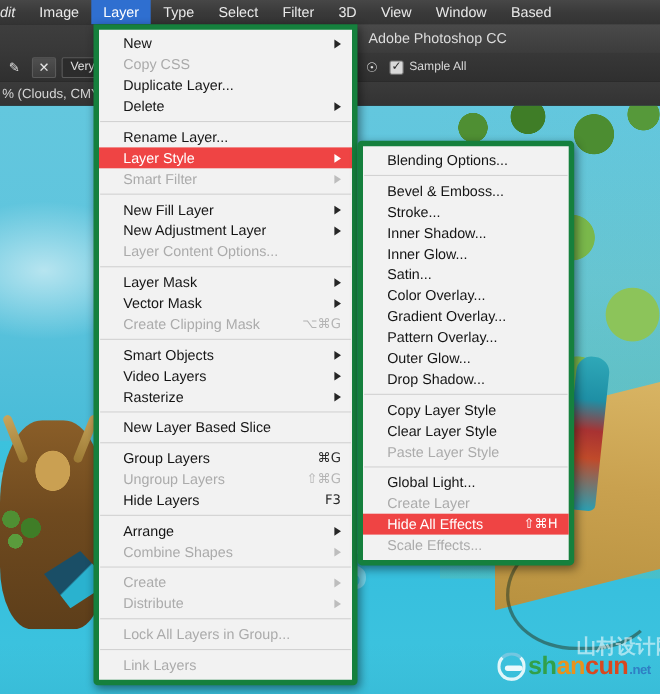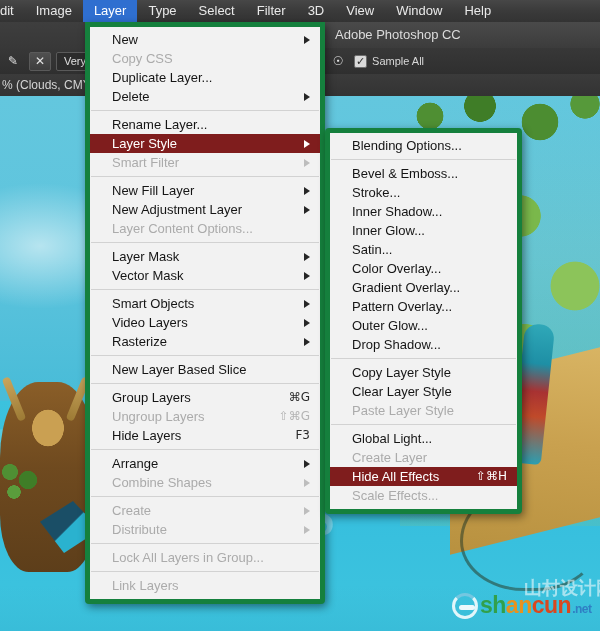--- a/index.html
+++ b/index.html
@@ -147,21 +147,21 @@
   
   .menubar {
     position: absolute; left:0; top:0; width:600px; height:22px;
     background: linear-gradient(180deg, #474747 0%, #3a3a3a 50%, #333 100%);
     display:flex; align-items:center; color:#e9e9e9; font-size:13px;
   }
   .menubar-item{
     padding: 0 11px; height:22px; line-height:22px; white-space:nowrap;
   }
   .menubar-item.active{ background:#2f6fd0; color:#fff; }
-  .menubar-item.clipped{ padding-left: 0; }
+  .menubar-item.clipped{ padding-left: 0; font-style: italic; }
 
   .optionsbar{
     position:absolute; left:0; top:22px; width:600px; height:52px;
     background: linear-gradient(180deg,#3e3e3e 0%, #383838 48%, #2f2f2f 100%);
   }
   .titlestrip{
     position:absolute; left:325px; top:22px; width:306px; height:26px;
     background: linear-gradient(180deg,#4a4a4a,#3c3c3c);
     color:#dcdcdc; font-size:13px; line-height:26px; padding-left:10px;
     white-space:nowrap;
@@ -221,21 +221,21 @@
     display:flex; align-items:center;
     padding: 0 10px 0 22px; white-space:nowrap;
   }
   .mi .label{ flex: 0 0 auto; }
   .mi .shortcut{
     margin-left:auto; padding-left:18px; font-size:12px; color:#2a2a2a;
     font-family:"DejaVu Sans", sans-serif;
   }
   .mi.disabled{ color:#ababab; }
   .mi.disabled .shortcut{ color:#b4b4b4; }
-  .mi.selected{ background:#7f1d1d; color:#fff; }
+  .mi.selected{ background:#ef4444; color:#fff; }
   .mi.selected .shortcut{ color:#fff; }
   .arrow{
     margin-left:auto; width:0; height:0;
     border-left:6px solid #262626; border-top:4px solid transparent; border-bottom:4px solid transparent;
   }
   .mi.disabled .arrow{ border-left-color:#bdbdbd; }
   .mi.selected .arrow{ border-left-color:#fff; }
   .sep{ height:1px; background:#d2d2d2; margin:4px 1px; }
 </style>
 </head>
@@ -295,21 +295,21 @@
   <div class="menubar" id="menubar">
       <div class="menubar-item clipped">dit</div>
       <div class="menubar-item">Image</div>
       <div class="menubar-item active">Layer</div>
       <div class="menubar-item">Type</div>
       <div class="menubar-item">Select</div>
       <div class="menubar-item">Filter</div>
       <div class="menubar-item">3D</div>
       <div class="menubar-item">View</div>
       <div class="menubar-item">Window</div>
-      <div class="menubar-item">Help</div>
+      <div class="menubar-item">Based</div>
     </div>
 
   <div class="menu" id="layer-menu">
       <div class="mi">
         <span class="label">New</span>
         <span class="arrow"></span>
       </div>
       <div class="mi disabled">
         <span class="label">Copy CSS</span>
       </div>
@@ -345,20 +345,24 @@
         <span class="label">Layer Content Options...</span>
       </div>
       <div class="sep"></div>
       <div class="mi">
         <span class="label">Layer Mask</span>
         <span class="arrow"></span>
       </div>
       <div class="mi">
         <span class="label">Vector Mask</span>
         <span class="arrow"></span>
+      </div>
+      <div class="mi disabled">
+        <span class="label">Create Clipping Mask</span>
+        <span class="shortcut">⌥⌘G</span>
       </div>
       <div class="sep"></div>
       <div class="mi">
         <span class="label">Smart Objects</span>
         <span class="arrow"></span>
       </div>
       <div class="mi">
         <span class="label">Video Layers</span>
         <span class="arrow"></span>
       </div>

